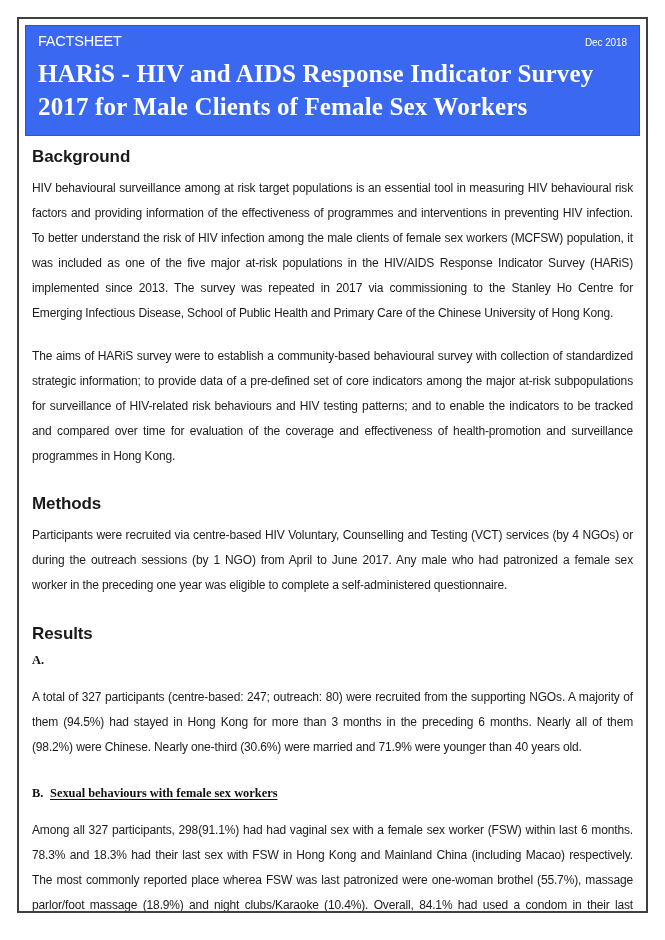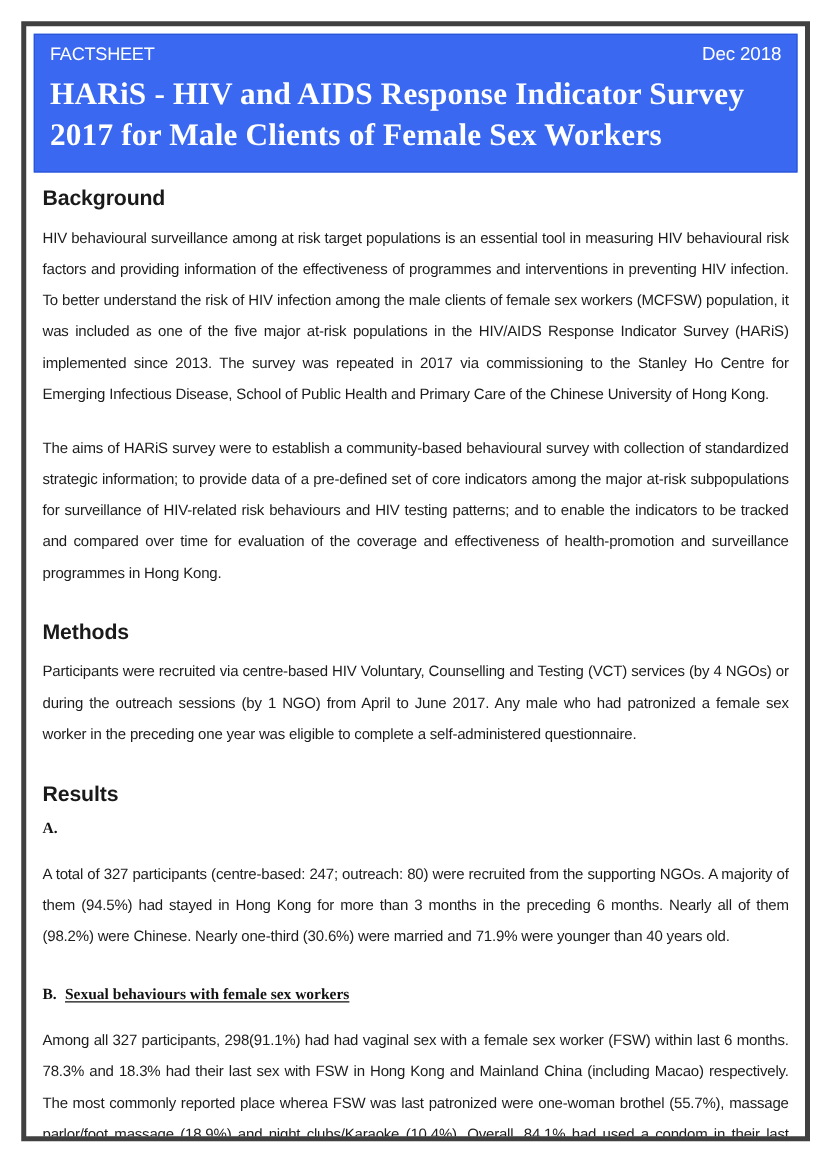--- a/index.html
+++ b/index.html
@@ -14,21 +14,21 @@
     font-family: "Liberation Sans", sans-serif;
     overflow: hidden;
   }
 
   #page {
     position: absolute;
     left: 17px;
     top: 17px;
     width: 631px;
     height: 896px;
-    border: 4px solid #404040;
+    border: 2px solid #404040;
     background: #ffffff;
     box-sizing: border-box;
     overflow: hidden;
   }
 
   
   .banner {
     position: relative;
     margin: 6px 6px 0 6px;
     background: #3A68F0;
@@ -45,21 +45,21 @@
   .factsheet-label {
     color: #ffffff;
     font-family: "Liberation Sans", sans-serif;
     font-size: 14.5px;
     font-weight: 400;
     letter-spacing: -0.2px;
   }
   .banner-date {
     color: #ffffff;
     font-family: "Liberation Sans", sans-serif;
-    font-size: 15px;
+    font-size: 10px;
     font-weight: 400;
     letter-spacing: -0.1px;
   }
   .banner-title {
     margin-top: 7px;
     color: #ffffff;
     font-family: "Liberation Serif", serif;
     font-weight: bold;
     font-size: 25px;
     line-height: 1.30;

